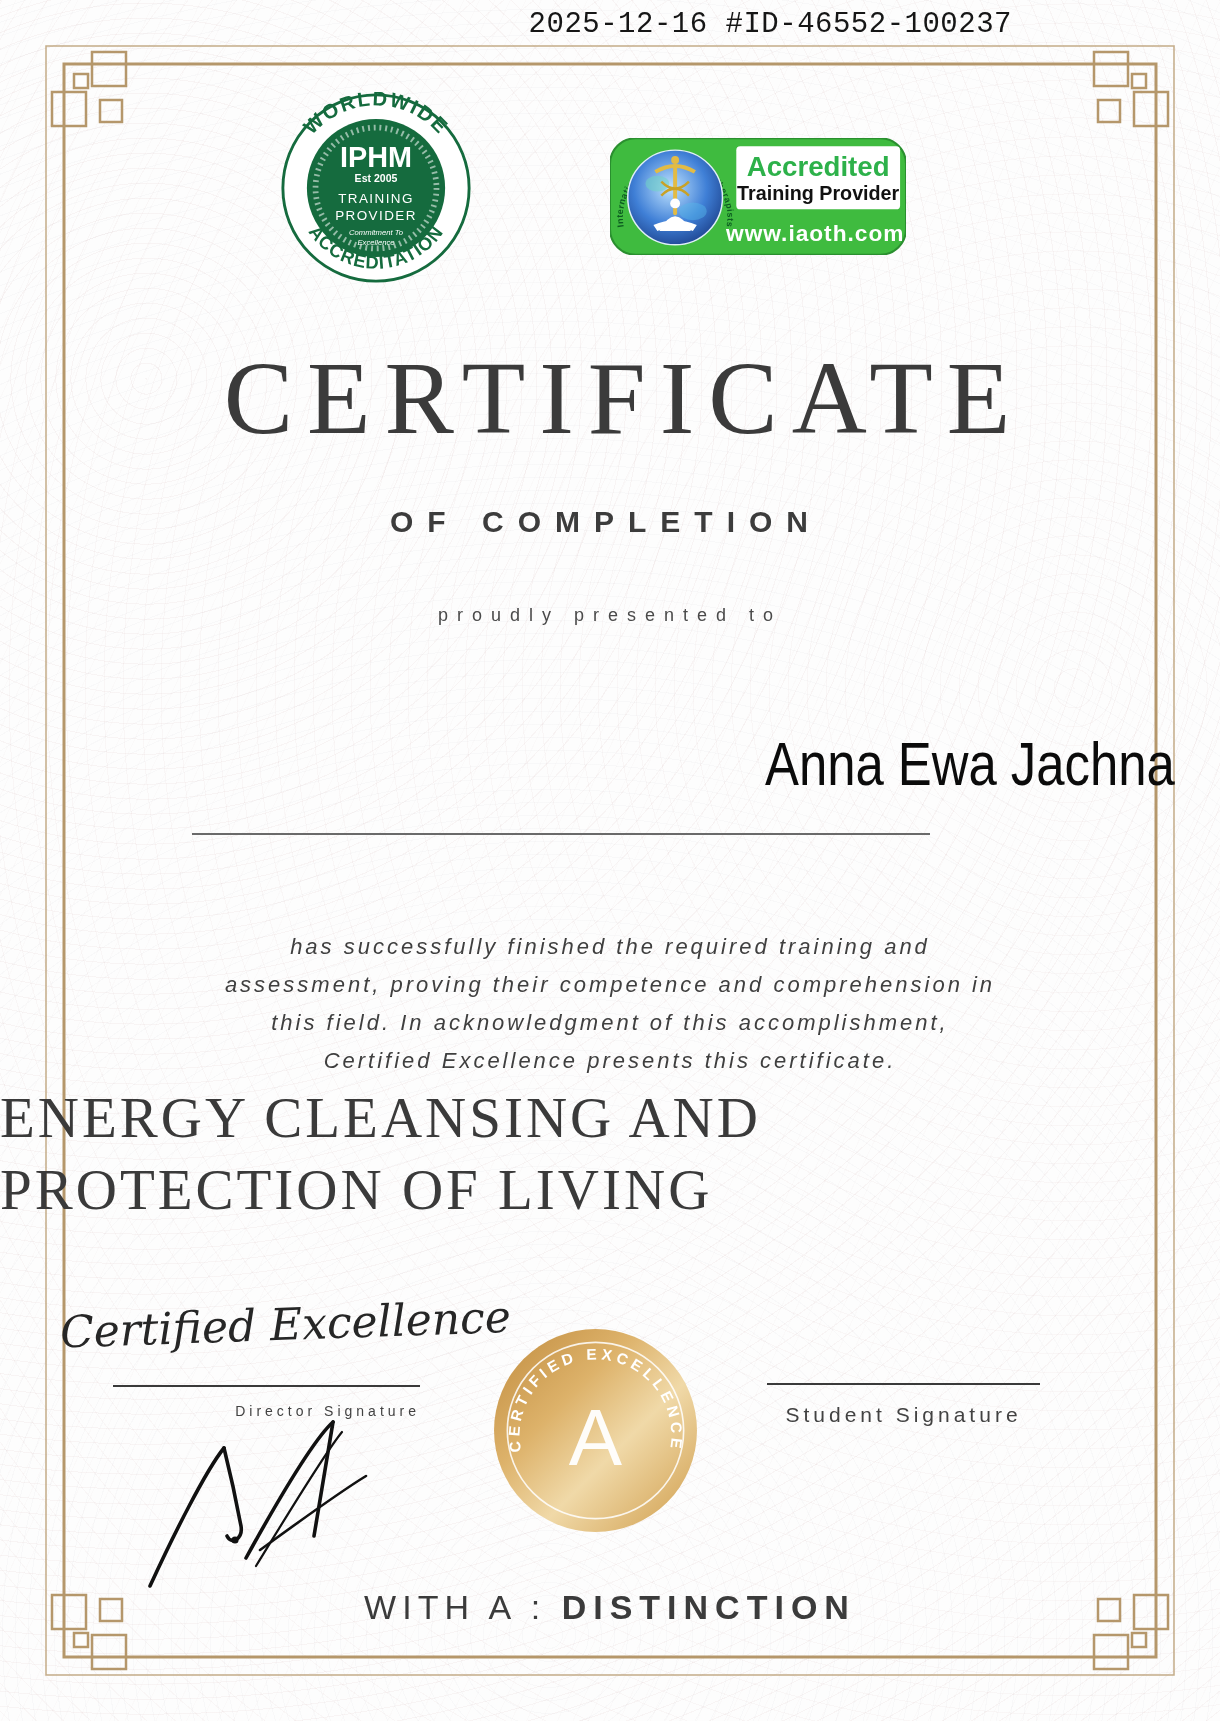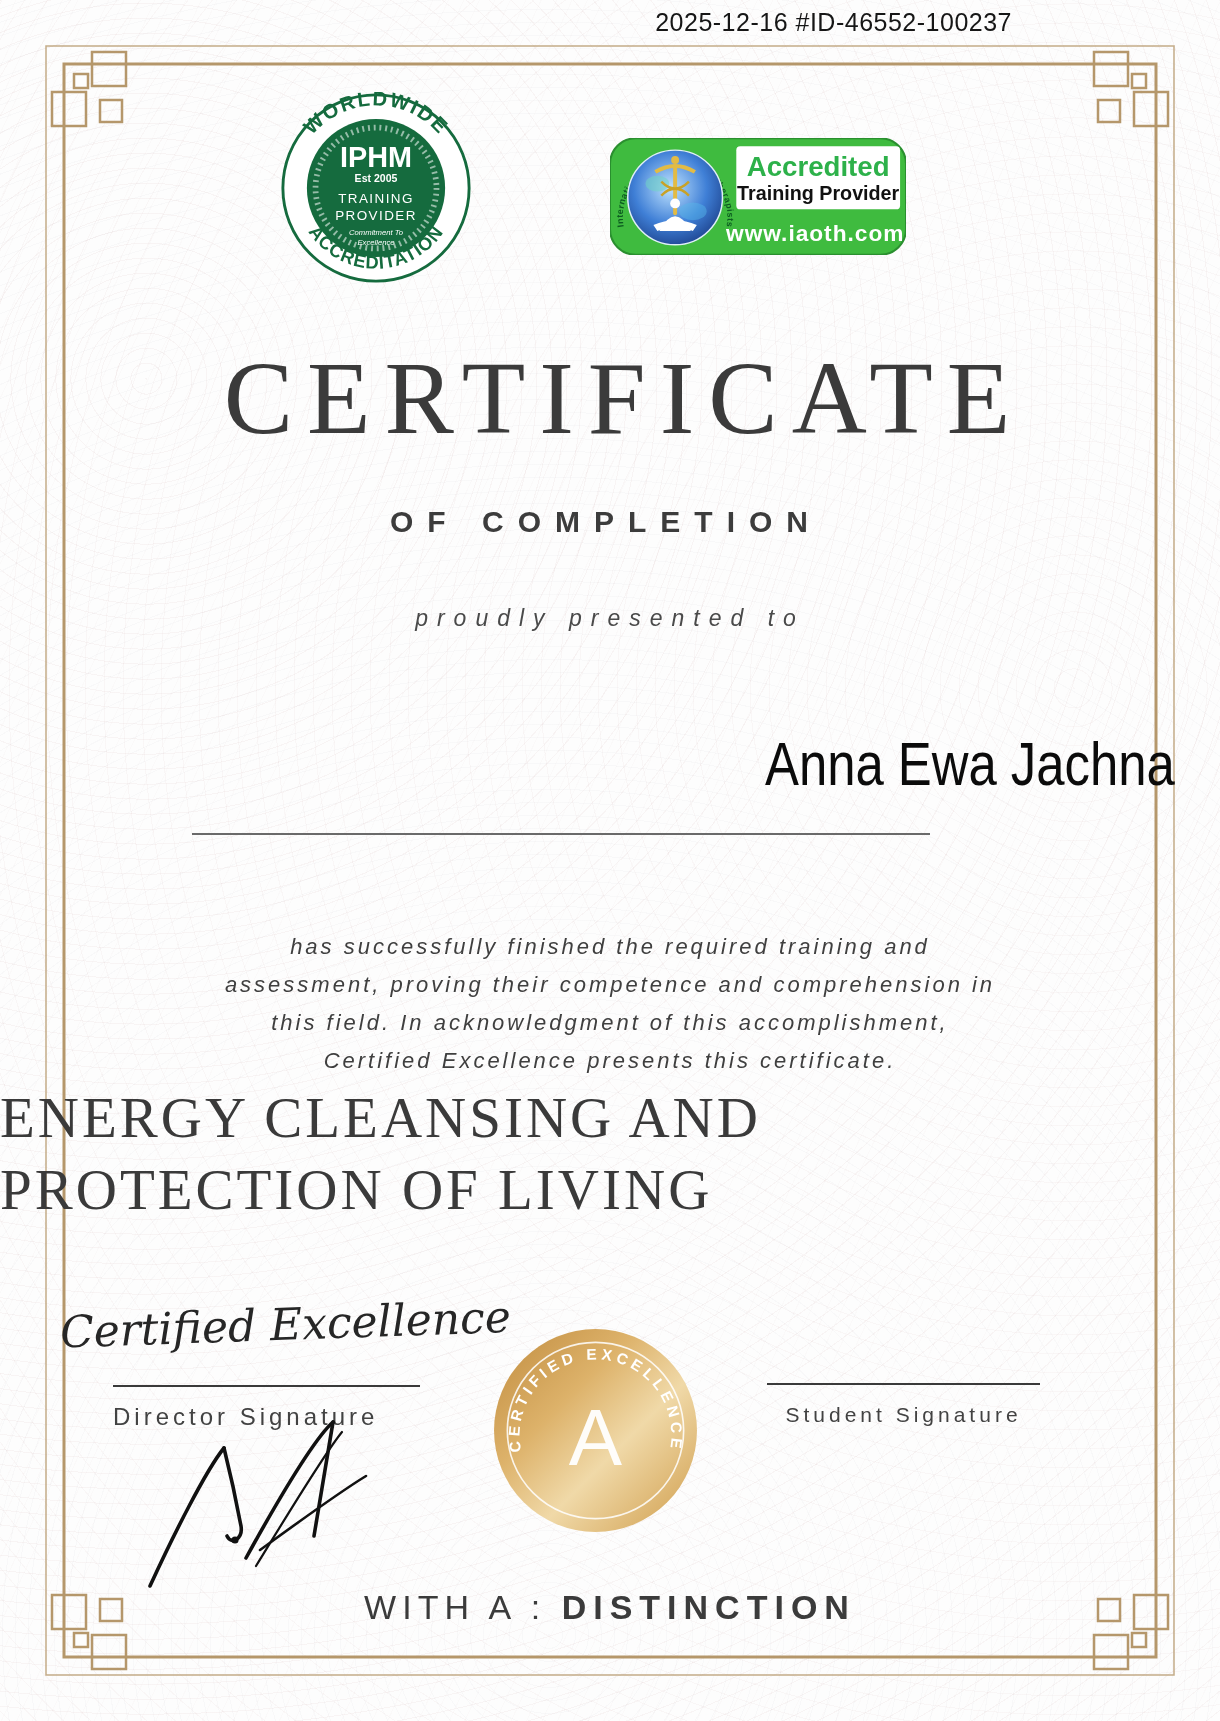--- a/index.html
+++ b/index.html
@@ -9,36 +9,36 @@
     background-image:
       repeating-radial-gradient(circle at 12% 22%, rgba(205,168,168,0.10) 0 1px, transparent 1px 15px),
       repeating-radial-gradient(circle at 88% 40%, rgba(205,168,168,0.08) 0 1px, transparent 1px 19px),
       repeating-radial-gradient(circle at 45% 95%, rgba(185,185,195,0.07) 0 1px, transparent 1px 13px),
       repeating-linear-gradient(115deg, rgba(210,185,185,0.05) 0 1px, transparent 1px 14px);
     font-family:"Liberation Sans", sans-serif;
   }
   .abs{position:absolute;}
   #frame{left:0;top:0;}
   #date-id{
-    top:8px;right:208px;font-size:25px;color:#161616;letter-spacing:.5px;
-    font-family:Liberation Sans, sans-serif;
+    top:8px;right:208px;font-size:29px;color:#161616;letter-spacing:.5px;
+    font-family:Liberation Mono, monospace;
   }
   
   #main-title{
     left:0;right:0;top:338px;text-align:center;
     font-family:"Liberation Serif", serif;font-size:104px;font-weight:500;
     letter-spacing:14px;color:#3b3b3b;white-space:nowrap;padding-left:28px;
   }
   #sub-title{
     left:0;right:8px;top:505px;text-align:center;font-weight:bold;
     font-size:30px;letter-spacing:14px;color:#3c3c3c;
   }
   #presented-to{
-    left:0;right:0;top:605px;text-align:center;font-style:italic;
-    font-size:23px;letter-spacing:9px;color:#4a4a4a;
+    left:0;right:0;top:605px;text-align:center;
+    font-size:18px;letter-spacing:9px;color:#4a4a4a;
   }
   #recipient-name{
     left:0;right:0;top:728px;text-align:right;color:#0b0b0b;font-size:62px;
   }
   #recipient-name span{display:inline-block;transform:scaleX(.82);transform-origin:center;}
   .rule{background:#5c5c5c;height:2px;}
   #name-rule{left:192px;top:833px;width:738px;height:1.5px;background:#6a6a6a;}
   
   #body-par{
     left:0;right:0;top:928px;text-align:center;font-style:italic;
@@ -50,22 +50,22 @@
     font-family:"Liberation Serif", serif;font-size:57px;letter-spacing:3px;
     color:#3a3a3a;line-height:72px;
   }
   
   #company-script{
     left:60px;top:1300px;width:380px;text-align:center;
     font-family:"DejaVu Serif", cursive, serif;font-style:italic;
     font-size:44px;color:#262626;transform:rotate(-2deg);white-space:nowrap;
   }
   #director-rule{left:113px;top:1385px;width:307px;background:#3a3a3a;}
-  #director-label{left:113px;top:1403px;width:307px;text-align:left;
-    font-size:24px;letter-spacing:4px;color:#424242;}
+  #director-label{left:113px;top:1403px;width:307px;text-align:right;
+    font-size:14px;letter-spacing:4px;color:#424242;}
   #student-rule{left:767px;top:1383px;width:273px;background:#3a3a3a;}
   #student-label{left:767px;top:1403px;width:273px;text-align:center;
     font-size:21px;letter-spacing:4px;color:#424242;}
   #gold-seal{left:493px;top:1328px;}
   #hand-signature{left:128px;top:1418px;}
   #footer-grade{
     left:0;right:0;top:1588px;text-align:center;font-size:34px;
     letter-spacing:6px;color:#3b3b3b;
   }
   #footer-grade .bold{font-weight:bold;letter-spacing:7px;}

